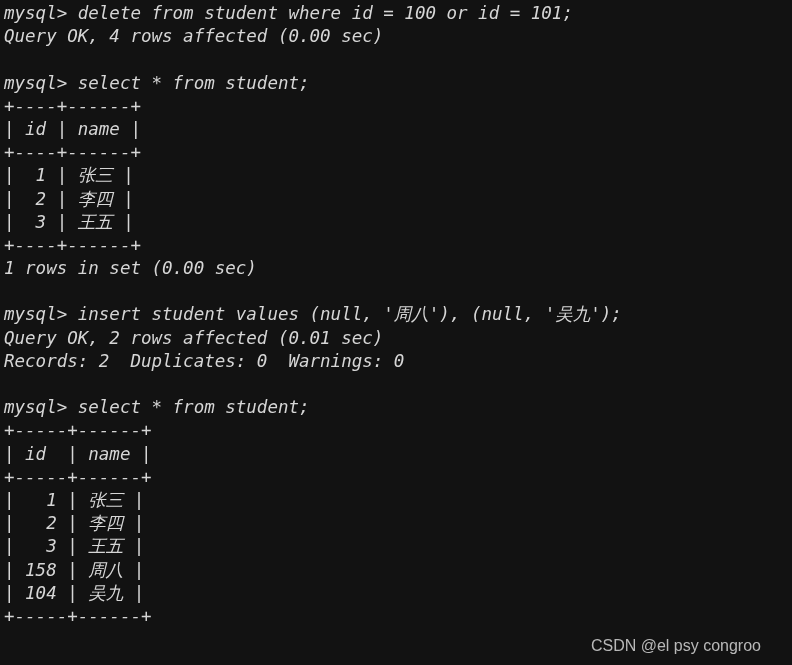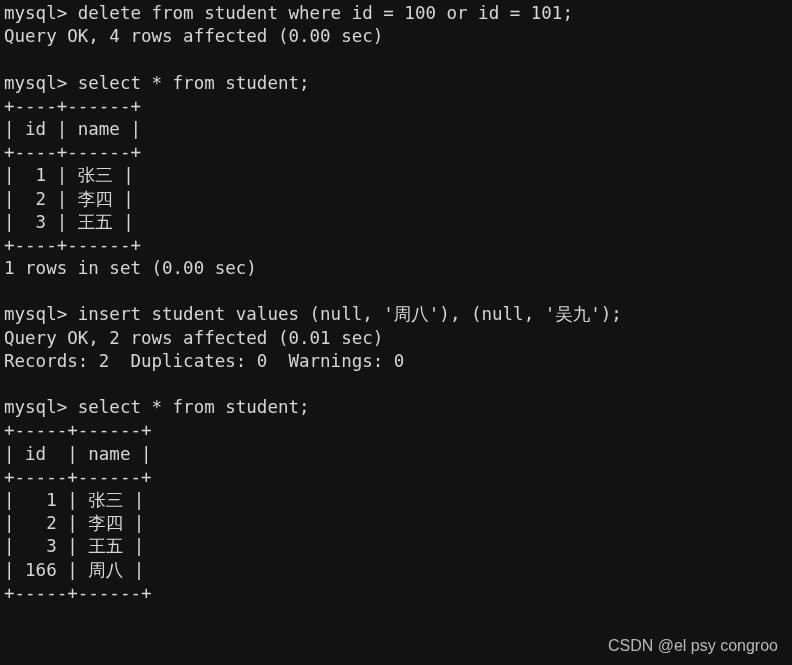--- a/index.html
+++ b/index.html
@@ -16,36 +16,37 @@
   }
   #terminal {
     position: absolute;
     left: 0;
     top: 0;
     width: 792px;
     height: 543px;
     background: #121212;
     padding: 2px 0 0 4px;
     box-sizing: border-box;
+    font-style: italic;
   }
   .line {
     font-family: "DejaVu Sans Mono", monospace;
     font-size: 17.5px;
     line-height: 23.2px;
     color: #d6d6d6;
     white-space: pre;
     letter-spacing: 0px;
     height: 23.2px;
   }
   .blank {
     height: 23.2px;
   }
   #watermark {
     position: absolute;
-    right: 14px;
+    right: 31px;
     bottom: 10px;
     font-family: "Liberation Sans", sans-serif;
     font-size: 16px;
     color: #cfcfcf;
     opacity: 0.88;
     white-space: pre;
   }
 </style>
 </head>
 <body>
@@ -72,18 +73,19 @@
   <div class="line">Records: 2  Duplicates: 0  Warnings: 0</div>
   <div class="line blank"></div>
 
   <div class="line">mysql&gt; select * from student;</div>
   <div class="line">+-----+------+</div>
   <div class="line">| id  | name |</div>
   <div class="line">+-----+------+</div>
   <div class="line">|   1 | 张三 |</div>
   <div class="line">|   2 | 李四 |</div>
   <div class="line">|   3 | 王五 |</div>
-  <div class="line">| 166 | 周八 |</div>
+  <div class="line">| 158 | 周八 |</div>
+  <div class="line">| 104 | 吴九 |</div>
   <div class="line">+-----+------+</div>
 
 </div>
 
 <div id="watermark">CSDN @el psy congroo</div>
 
 </body></html>

